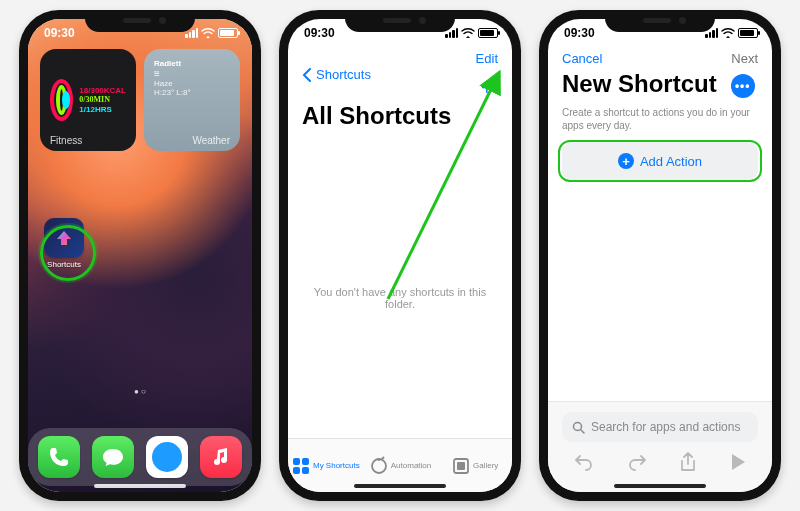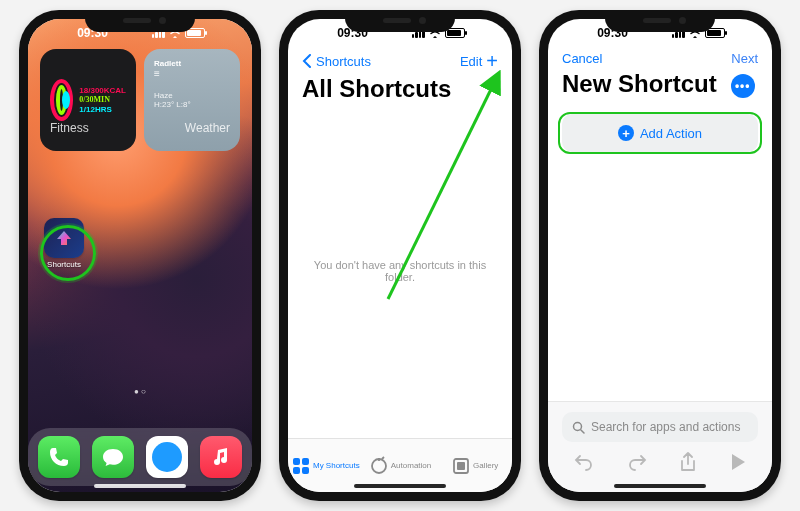--- a/index.html
+++ b/index.html
@@ -2,21 +2,21 @@
 <html><head>
 <meta charset="utf-8">
 <style>
   * { box-sizing: border-box; margin: 0; padding: 0; font-family: -apple-system, "Helvetica Neue", Arial, sans-serif; }
   body { background: #f3f3f3; width: 800px; height: 511px; display: flex; justify-content: center; align-items: center; gap: 18px; padding: 10px 0; }
   .phone { width: 242px; height: 491px; background: #111; border-radius: 40px; padding: 9px; position: relative; box-shadow: 0 4px 10px rgba(0,0,0,0.2); }
   .screen { width: 100%; height: 100%; border-radius: 32px; overflow: hidden; position: relative; background: #fff; }
   .notch { position: absolute; top: 0; left: 50%; transform: translateX(-50%); width: 110px; height: 22px; background: #111; border-bottom-left-radius: 14px; border-bottom-right-radius: 14px; z-index: 50; }
   .notch::before { content: ""; position: absolute; left: 38px; top: 8px; width: 28px; height: 5px; background: #222; border-radius: 3px; }
   .notch::after { content: ""; position: absolute; left: 74px; top: 7px; width: 7px; height: 7px; background: #222; border-radius: 50%; }
-  .status-bar { height: 28px; display: flex; justify-content: center; align-items: center; padding: 0 14px; font-size: 12px; font-weight: 600; position: relative; z-index: 40; gap: 44px; }
+  .status-bar { height: 28px; display: flex; justify-content: space-between; align-items: center; padding: 0 14px; font-size: 12px; font-weight: 600; position: relative; z-index: 40; gap: 44px; }
   .status-left { padding-left: 2px; }
   .status-right { display: flex; align-items: center; gap: 3px; }
   .signal-icon { display: flex; align-items: flex-end; gap: 1px; }
   .signal-icon span { width: 2.5px; background: currentColor; border-radius: 1px; }
   .signal-icon span:nth-child(1){height:4px}.signal-icon span:nth-child(2){height:6px}.signal-icon span:nth-child(3){height:8px}.signal-icon span:nth-child(4){height:10px}
   .wifi-icon svg { display:block; }
   .battery-icon { width: 20px; height: 10px; border: 1px solid currentColor; border-radius: 2px; position: relative; }
   .battery-icon::after { content:""; position:absolute; right:-3px; top:2px; width:2px; height:4px; background: currentColor; border-radius:1px; }
   .battery-icon .fill { position:absolute; left:1px; top:1px; bottom:1px; width: 80%; background: currentColor; border-radius:1px; }
 
@@ -32,25 +32,25 @@
   .widget-fitness { width: 102px; height: 102px; background: #1b1b1d; padding: 10px; display:flex; align-items:center; gap:6px;}
   .rings { width: 42px; height:42px; position: relative;}
   .rings div { position:absolute; border-radius:50%; }
   .ring-outer{inset:0;border:4px solid #ff0a53;}
   .ring-mid{inset:6px;border:4px solid #9afe00;}
   .ring-in{inset:12px;border:4px solid #00f0ff;}
   .fitness-stats { font-size: 8px; line-height:1.15; font-weight:600;}
   .fitness-stats .m { color:#ff0a53;}
   .fitness-stats .e { color:#9afe00;font-family:Liberation Serif, serif;}
   .fitness-stats .s { color:#00f0ff;}
-  .widget-label{position:absolute;bottom:16px;left:10px;font-size:12px;opacity:0.8;}
+  .widget-label{position:absolute;bottom:5px;left:10px;font-size:10px;opacity:0.8;}
   .widget-weather { width: 102px; height:102px; background: linear-gradient(#a7b6bf,#8ea0ab); padding: 10px; font-size:8px; }
   .widget-weather .loc { font-weight:600; }
   .widget-weather .temp { font-size:22px; font-weight:400; margin-top:-2px;}
-  .widget-weather .haze { opacity:0.85; margin-top: 12px;}
+  .widget-weather .haze { opacity:0.85; }
   .widget-weather .range { opacity:0.85;}
   .icon-grid { display:grid; grid-template-columns: repeat(4,1fr); gap: 6px 6px; padding: 4px 12px; margin-top:6px;}
   .app { display:flex; flex-direction:column; align-items:center; width: 48px;}
   .app-icon { width: 40px; height:40px; border-radius: 10px; display:flex; align-items:center; justify-content:center; font-size:20px; box-shadow: 0 1px 2px rgba(0,0,0,0.2);}
   .app-label { font-size: 8px; margin-top:2px; text-shadow:0 1px 1px rgba(0,0,0,0.4); white-space: nowrap;}
   .dock { margin-top:auto; margin-bottom: 6px; align-self:center; background: rgba(255,255,255,0.18); border-radius:22px; padding: 8px 10px; display:flex; gap:12px; backdrop-filter: blur(6px);}
   .dock .app-icon { width: 42px; height: 42px; border-radius: 12px;}
   .page-dots { text-align:center; font-size:8px; opacity:0.8; margin-bottom:2px;}
   .highlight-circle { position:absolute; border: 3px solid #1ec41e; border-radius:50%; width: 56px; height: 56px; z-index:5; pointer-events: none; box-shadow: 0 0 0 2px rgba(30,196,30,0.25);}
 
@@ -58,23 +58,23 @@
   .bg-settings{background:linear-gradient(#e6e6e6,#c9c9c9);} .bg-photos{background:#fff;} .bg-maps{background:#fff;} .bg-clock{background:#111;}
   .bg-shortcuts{background:linear-gradient(135deg,#1e2152,#1b3d8b);} .bg-home{background:#fff;} .bg-things{background:#fff;} .bg-notes{background:#fff;}
   .bg-news{background:#fff;} .bg-overcast{background:#fc842a;} .bg-findmy{background:#fff;} .bg-facetime{background:linear-gradient(#5eec64,#2dbb3c);}
   .bg-mail{background:linear-gradient(#4fb2ff,#1476e8);} .bg-slack{background:#fff;}
   .bg-phone{background:linear-gradient(#5cec63,#29bb3a);} .bg-messages{background:linear-gradient(#5eec64,#2dbb3c);} .bg-safari{background:#fff;} .bg-music{background:linear-gradient(#ff5a6e,#fa2c45);}
 
   
   .light .status-bar { color: #000; }
   .nav-bar { display:flex; justify-content:space-between; align-items:center; padding: 4px 14px 2px; font-size: 13px; }
   .nav-link { color:#0a7aff; font-weight:400; display:flex; align-items:center; gap:2px;}
-  .nav-link.disabled { color:#3b82f6; }
+  .nav-link.disabled { color:#737373; }
   .nav-link.back svg{margin-right:2px;}
-  .nav-right { display:flex; align-items:center; gap:4px;}
+  .nav-right { display:flex; align-items:center; gap:12px;flex-direction:column;}
   .large-title { font-size: 24px; font-weight:700; padding: 2px 14px 6px; }
   .empty-hint { margin-top: 150px; text-align:center; color:#9a9a9a; font-size: 11px; padding: 0 20px;}
   .tab-bar { position:absolute; bottom:0; left:0; right:0; height: 54px; border-top:1px solid #e2e2e2; background:#fafafa; display:flex; }
   .tab { flex:1; display:flex; flex-direction:row; align-items:center; justify-content:center; gap:2px; font-size: 8px; color:#8a8a8a;}
   .tab.active { color:#0a7aff; }
   .tab svg { display:block;}
   .home-indicator { position:absolute; bottom:4px; left:50%; transform:translateX(-50%); width: 92px; height:4px; background:#000; border-radius:3px; opacity:0.85; z-index:60;}
   .light-indicator .home-indicator { background:#000; }
 
   .green-arrow { position:absolute; z-index:55; pointer-events:none; }
@@ -424,20 +424,21 @@
       <span class="nav-link">Cancel</span>
       <span class="nav-link disabled">Next</span>
     </div>
 
     <div style="display:flex;align-items:center;justify-content:flex-start;padding-right:14px">
       <div class="large-title">New Shortcut</div>
       <div class="more-btn">
         <span style="font-size:12px;letter-spacing:1px">•••</span>
       </div>
     </div>
+    <div class="subtitle">Create a shortcut to actions you do in your apps every day.</div>
 
     <div class="action-btn-wrap" style="position:relative">
       <button class="action-btn">
         <span style="width:16px;height:16px;border-radius:50%;background:#0a7aff;color:#fff;display:inline-flex;align-items:center;justify-content:center;font-size:13px;font-weight:700">+</span>
         <span>Add Action</span>
       </button>
       <div class="green-rect" style="top:8px;left:10px;right:10px;height:42px"></div>
     </div>
 
     <div style="flex:1"></div>

